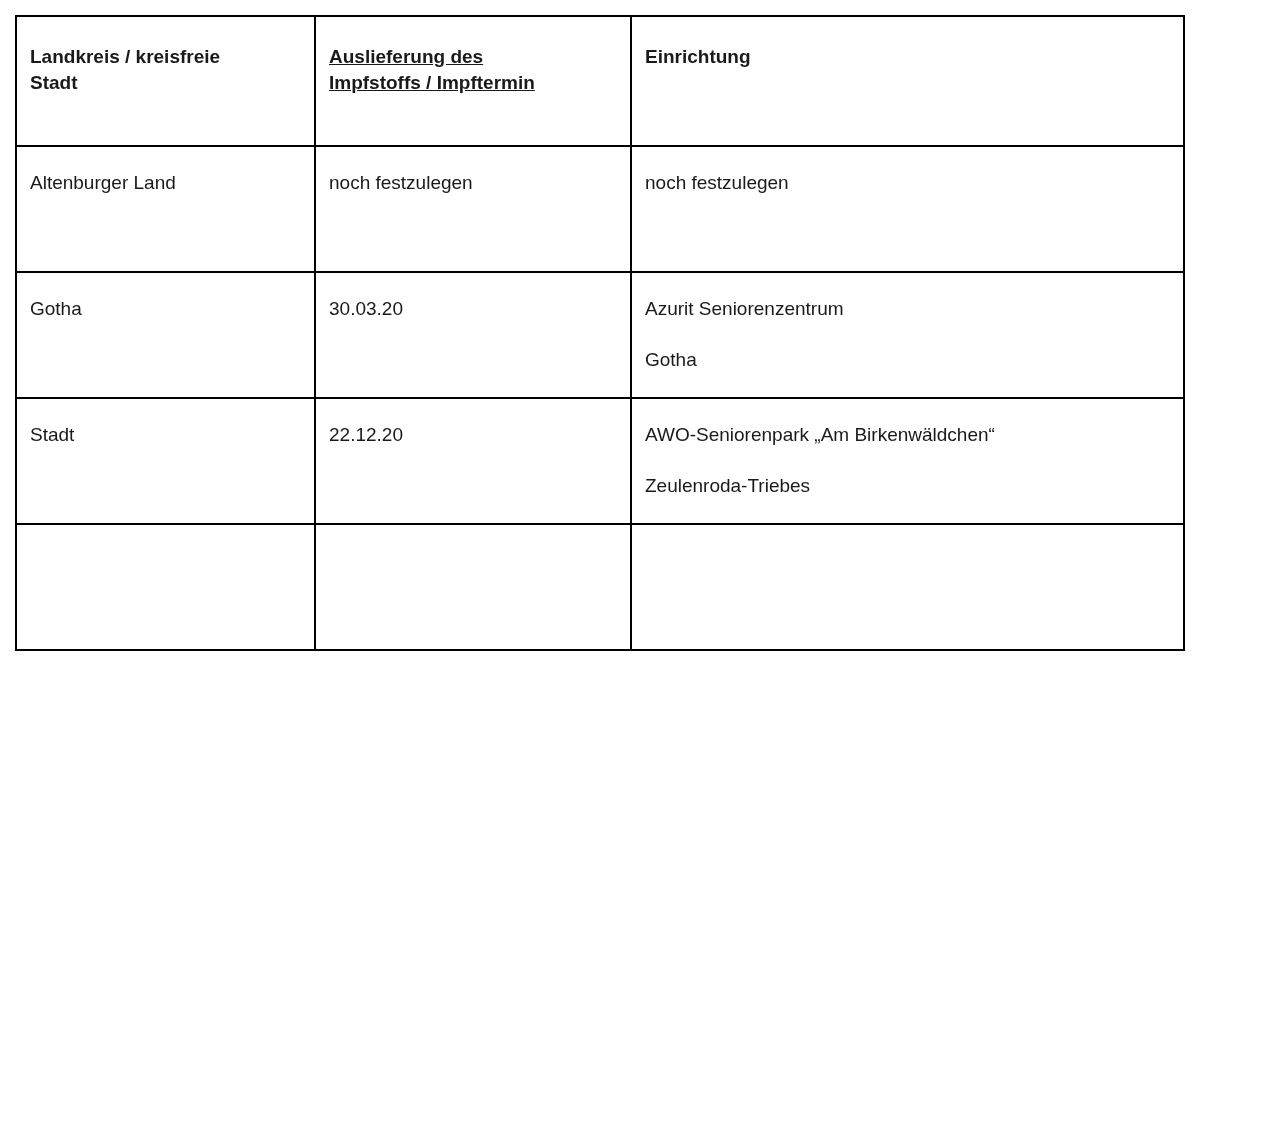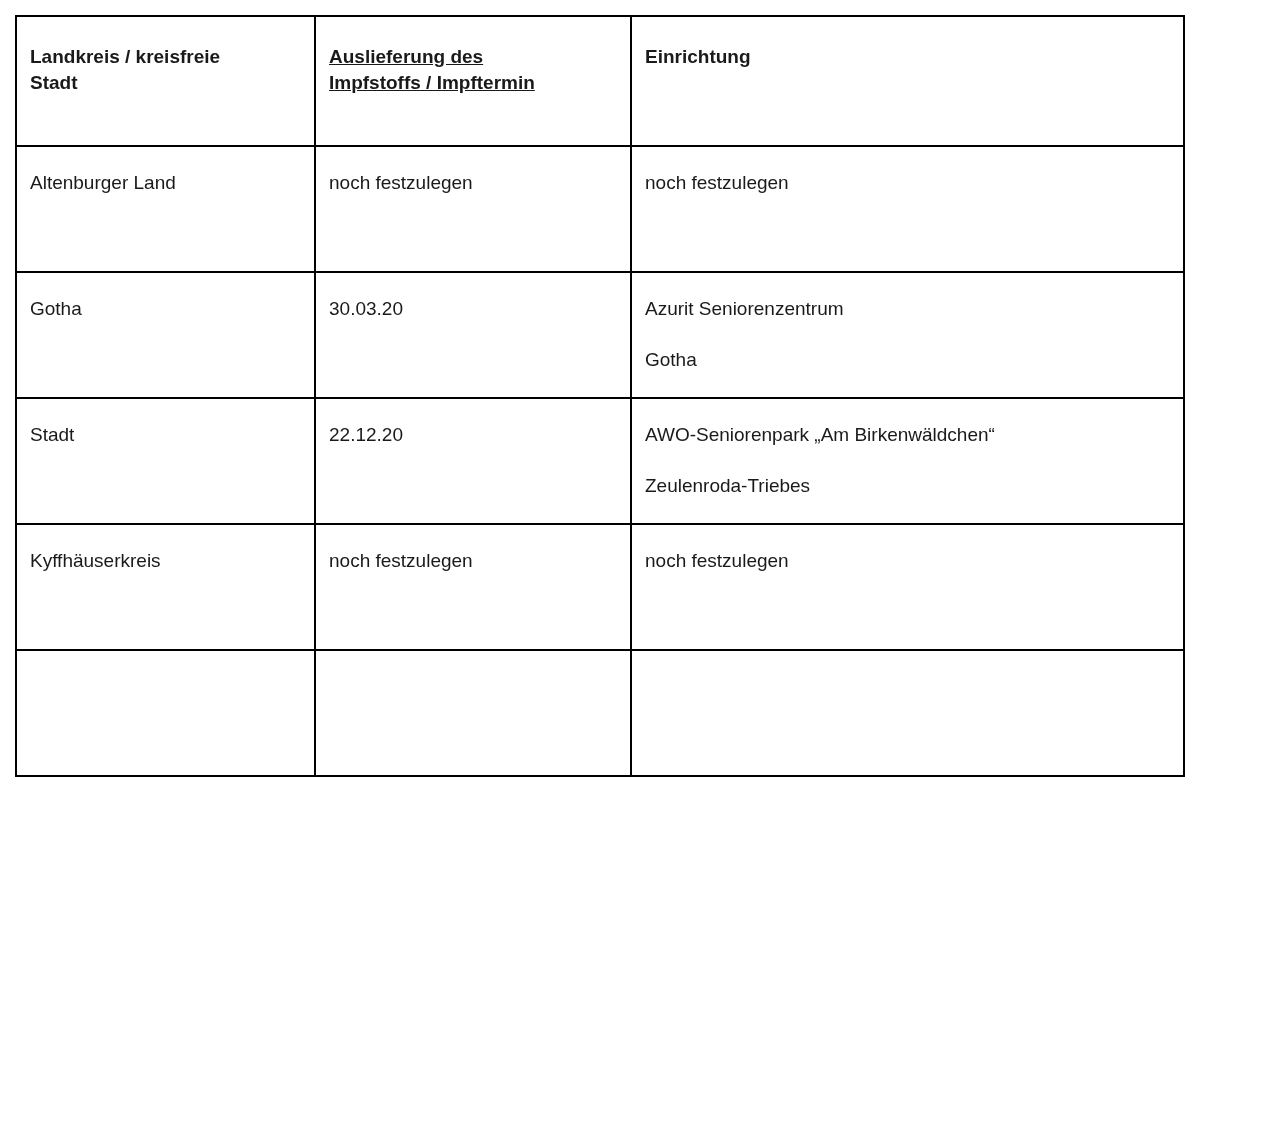--- a/index.html
+++ b/index.html
@@ -95,30 +95,18 @@
       </td>
       <td>
         <div class="cell-line">22.12.20</div>
       </td>
       <td>
         <div class="cell-line">AWO-Seniorenpark „Am Birkenwäldchen“</div>
         <div class="cell-line">Zeulenroda-Triebes</div>
       </td>
     </tr>
     <tr>
-      <td>
-        <div class="cell-line">Kyffhäuserkreis</div>
-      </td>
-      <td>
-        <div class="cell-line">noch festzulegen</div>
-      </td>
-      <td>
-        <div class="cell-line">noch festzulegen</div>
-
-      </td>
-    </tr>
-    <tr>
       <td></td>
       <td></td>
       <td></td>
     </tr>
   </tbody>
 </table>
 
 </body></html>

